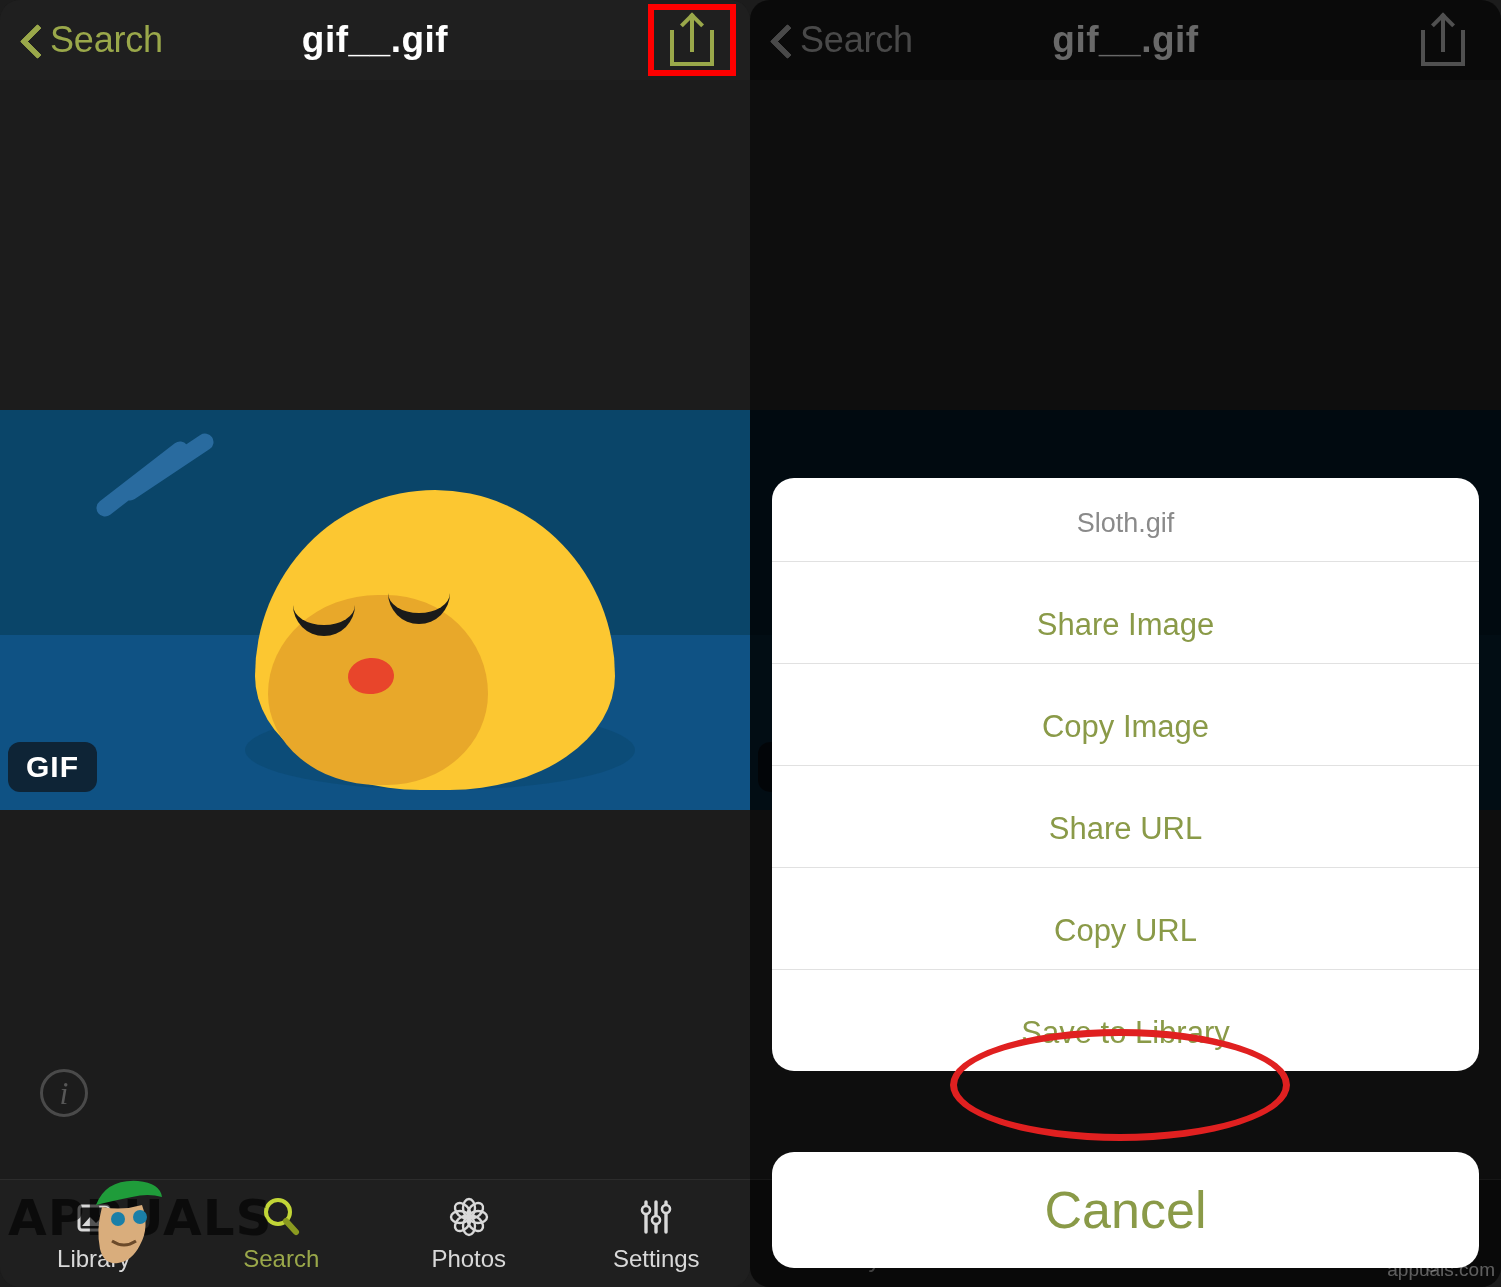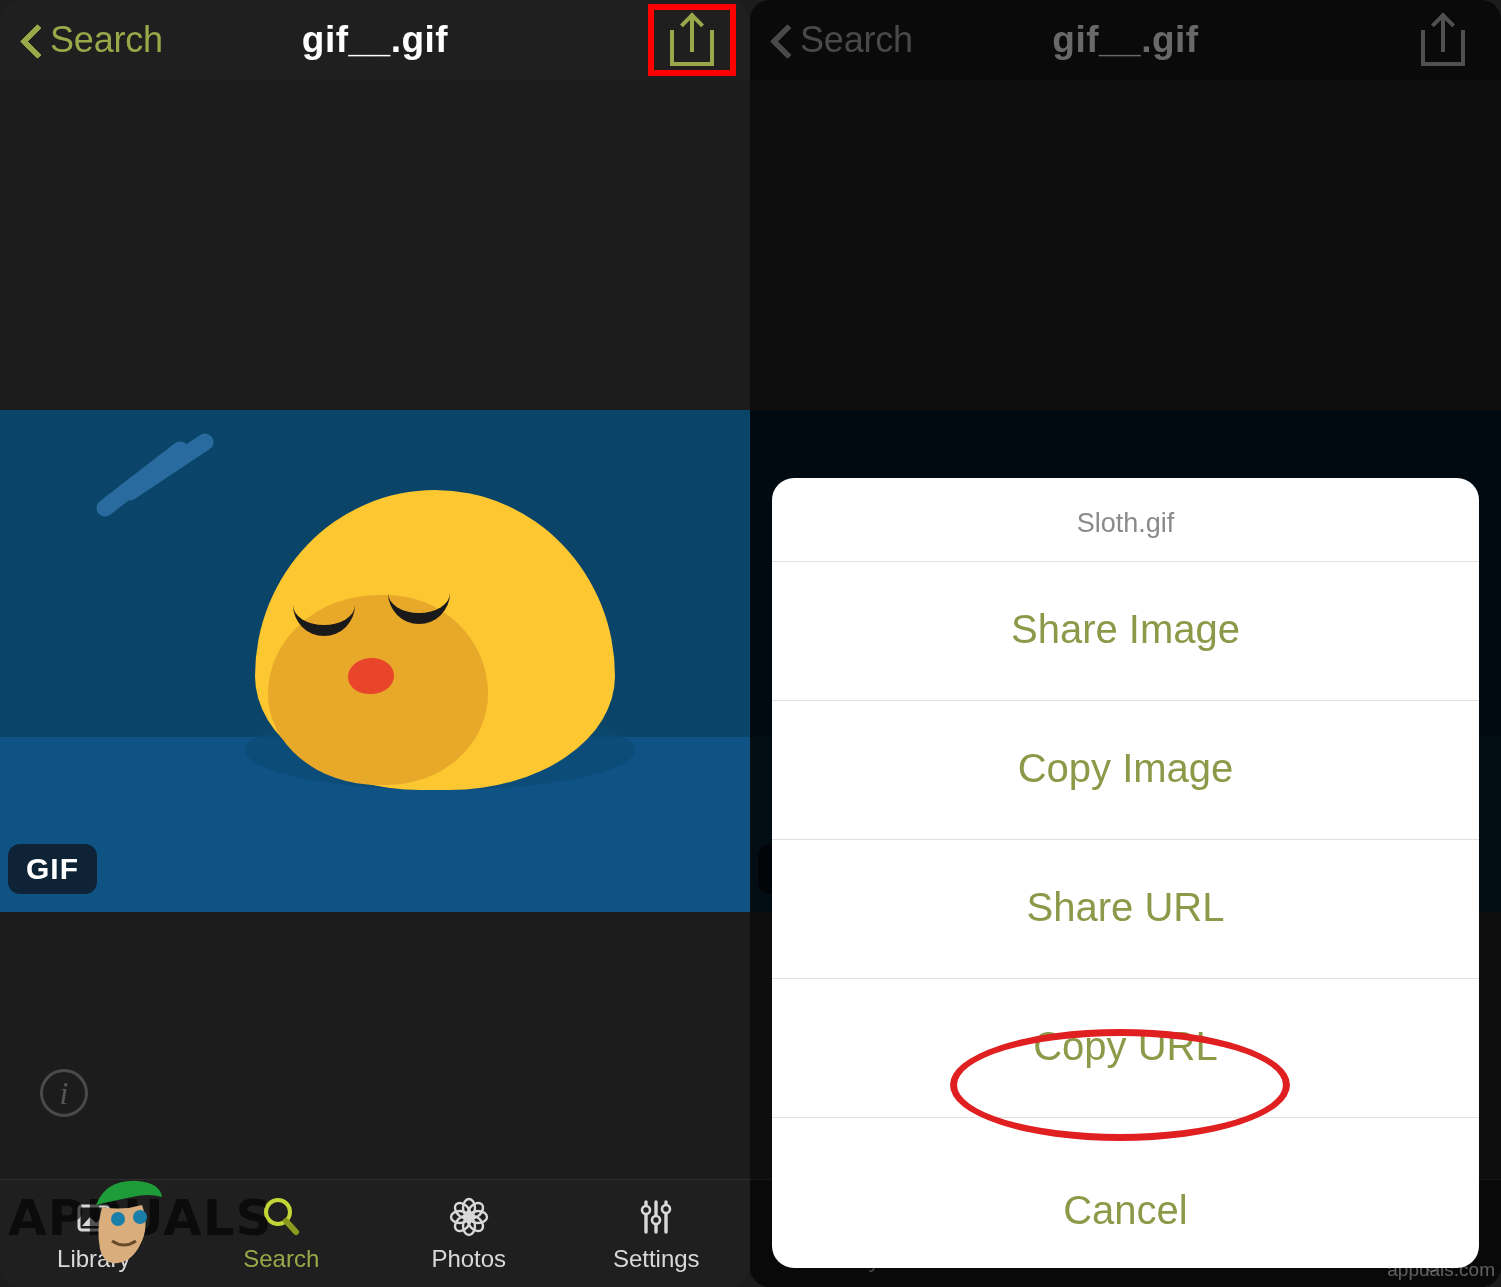--- a/index.html
+++ b/index.html
@@ -36,21 +36,21 @@
   .share-stem{ position:absolute; left:50%; top:4px; width:4px; height:34px;
                background:#9aa84a; transform:translateX(-50%); }
   .panel.right .share-stem{ background:#9a9a9a; }
   .share-head{ position:absolute; left:50%; top:2px; width:17px; height:17px;
                border-left:4px solid #9aa84a; border-top:4px solid #9aa84a;
                transform:translateX(-50%) rotate(45deg); }
   .panel.right .share-head{ border-color:#9a9a9a; }
 
   
   .content{ position:relative; height:1099px; background:#1c1c1c; }
-  .gif-area{ position:absolute; left:0; top:330px; width:100%; height:502px;
+  .gif-area{ position:absolute; left:0; top:330px; width:100%; height:400px;
              background:#0a4569; overflow:hidden;padding-left:36px; }
   .panel.right .gif-area{ filter:brightness(0.30); }
   .ground{ position:absolute; left:0; bottom:0; width:100%; height:175px; background:#0f5284; }
   .blob{ position:absolute; left:255px; top:80px; width:360px; height:300px;
          background:#fcc731; border-radius:50% 50% 46% 46% / 62% 62% 38% 38%; }
   .blob-shadow{ position:absolute; left:245px; top:300px; width:390px; height:80px;
                 background:#0b4a74; border-radius:50%; opacity:.7; }
   .face{ position:absolute; left:268px; top:185px; width:220px; height:190px;
          background:#e8a82a; border-radius:50% 46% 46% 50% / 52% 52% 48% 48%; }
   .eye{ position:absolute; width:62px; height:32px; border-bottom:11px solid #1a1a1a;
@@ -90,27 +90,27 @@
   .wm-logo{ position:absolute; left:78px; top:-4px; width:108px; height:92px; }
   .wm-corner{ position:absolute; right:6px; bottom:6px; font-size:19px;
               color:rgba(255,255,255,.35);margin-left:24px; }
 
   
   .dim{ position:absolute; inset:0; background:rgba(0,0,0,.48); }
   .sheet{ position:absolute; left:22px; right:22px; top:478px;
           background:#ffffff; border-radius:22px; overflow:hidden; }
   .sheet-title{ text-align:center; color:#8a8a8a; font-size:27px; padding:30px 0 22px;
                 border-bottom:1px solid #e1e1e1; }
-  .sheet-item{ text-align:center; color:#8a9a48; font-size:40px; padding:45px 0 48px;
+  .sheet-item{ text-align:center; color:#8a9a48; font-size:31px; padding:45px 0 20px;
                border-bottom:1px solid #e1e1e1; }
   .sheet-item:last-child{ border-bottom:none; }
   .cancel-btn{ position:absolute; left:22px; right:22px; top:1152px; height:116px;
                background:#ffffff; border-radius:22px; display:flex;
                align-items:center; justify-content:center;
-               color:#8a9a48; font-size:40px; }
+               color:#8a9a48; font-size:52px; }
 
   .hl-ellipse{ position:absolute; left:200px; top:1029px; width:340px; height:112px;
                border:7px solid #e02020; border-radius:50%; pointer-events:none; }
 </style>
 </head>
 <body>
 
 <div class="screens">
 
   <div class="panel left">

